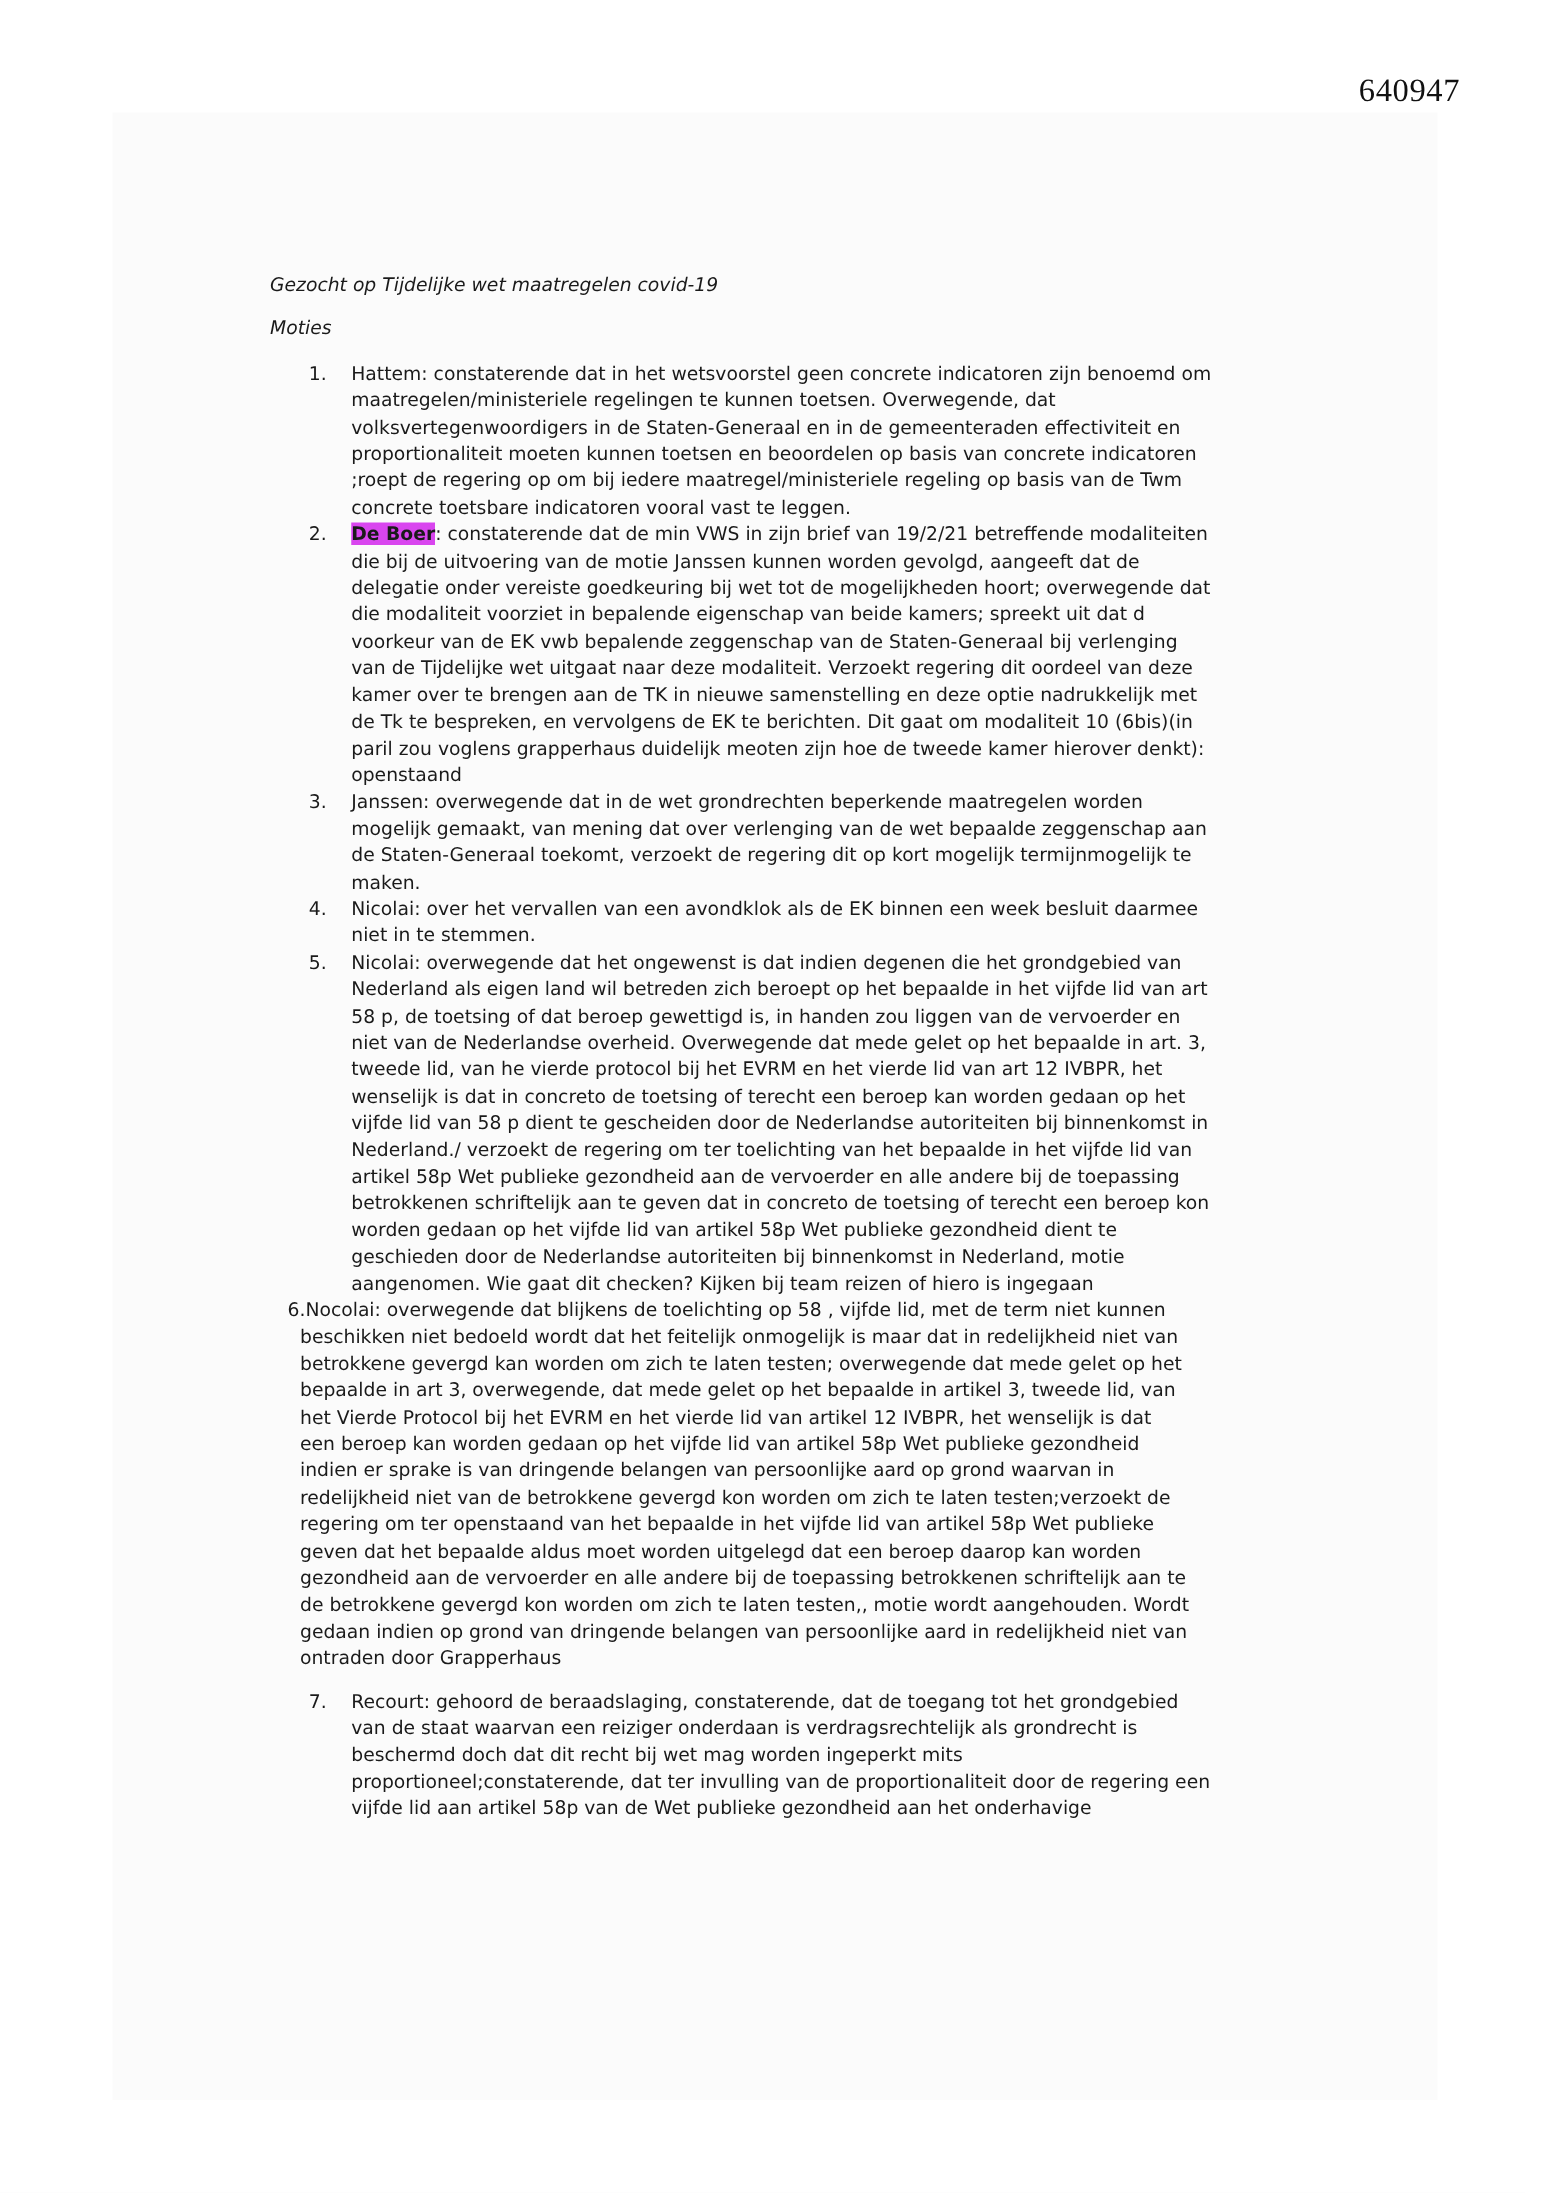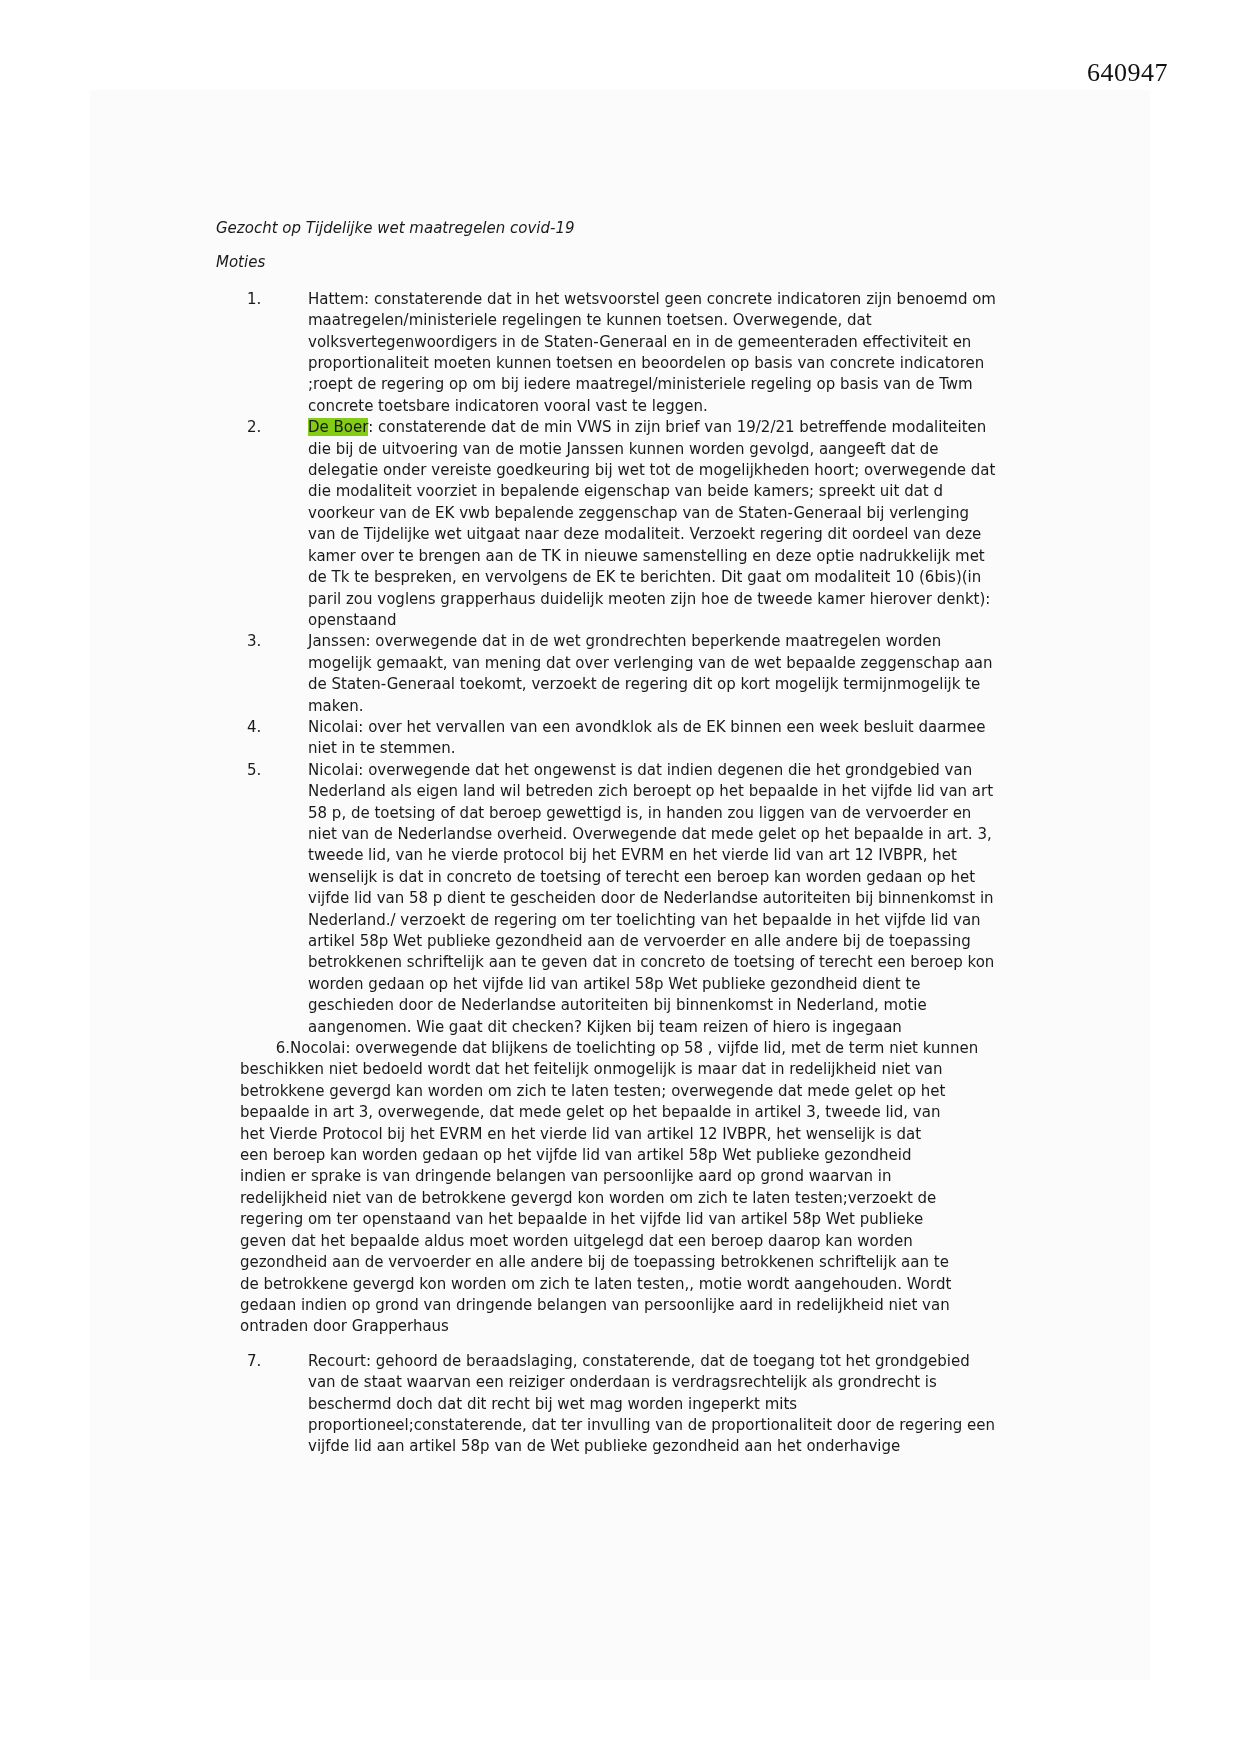--- a/index.html
+++ b/index.html
@@ -33,26 +33,26 @@
     }
     .heading { margin: 0; font-size: 15px; font-style: italic; }
     .heading.moties { margin-top: 13px; }
     .list { margin-top: 15px; }
     .item { position: relative; }
     .item .num {
       position: absolute;
       left: 31px; top: 0;
       width: 30px;
     }
-    .item .body { margin-left: 92px; }
+    .item .body { margin-left: 65px; }
     .item.inline .num { position: static; }
-    .item.inline .first-line { display: block; margin-left: 4px; text-align: center; }
+    .item.inline .first-line { display: block; margin-left: 16px; }
     .item.inline .body { margin-left: 26px; }
     .line { display: block; white-space: nowrap; }
-    .hl { background: #84cc16; }
+    .hl { background: #d946ef; font-weight: bold; }
     .gap { height: 13px; }
   </style>
 </head>
 <body>
 
 <div class="page-bg"></div>
 
 <div class="doc-id">640947</div>
 
 <div class="content">

